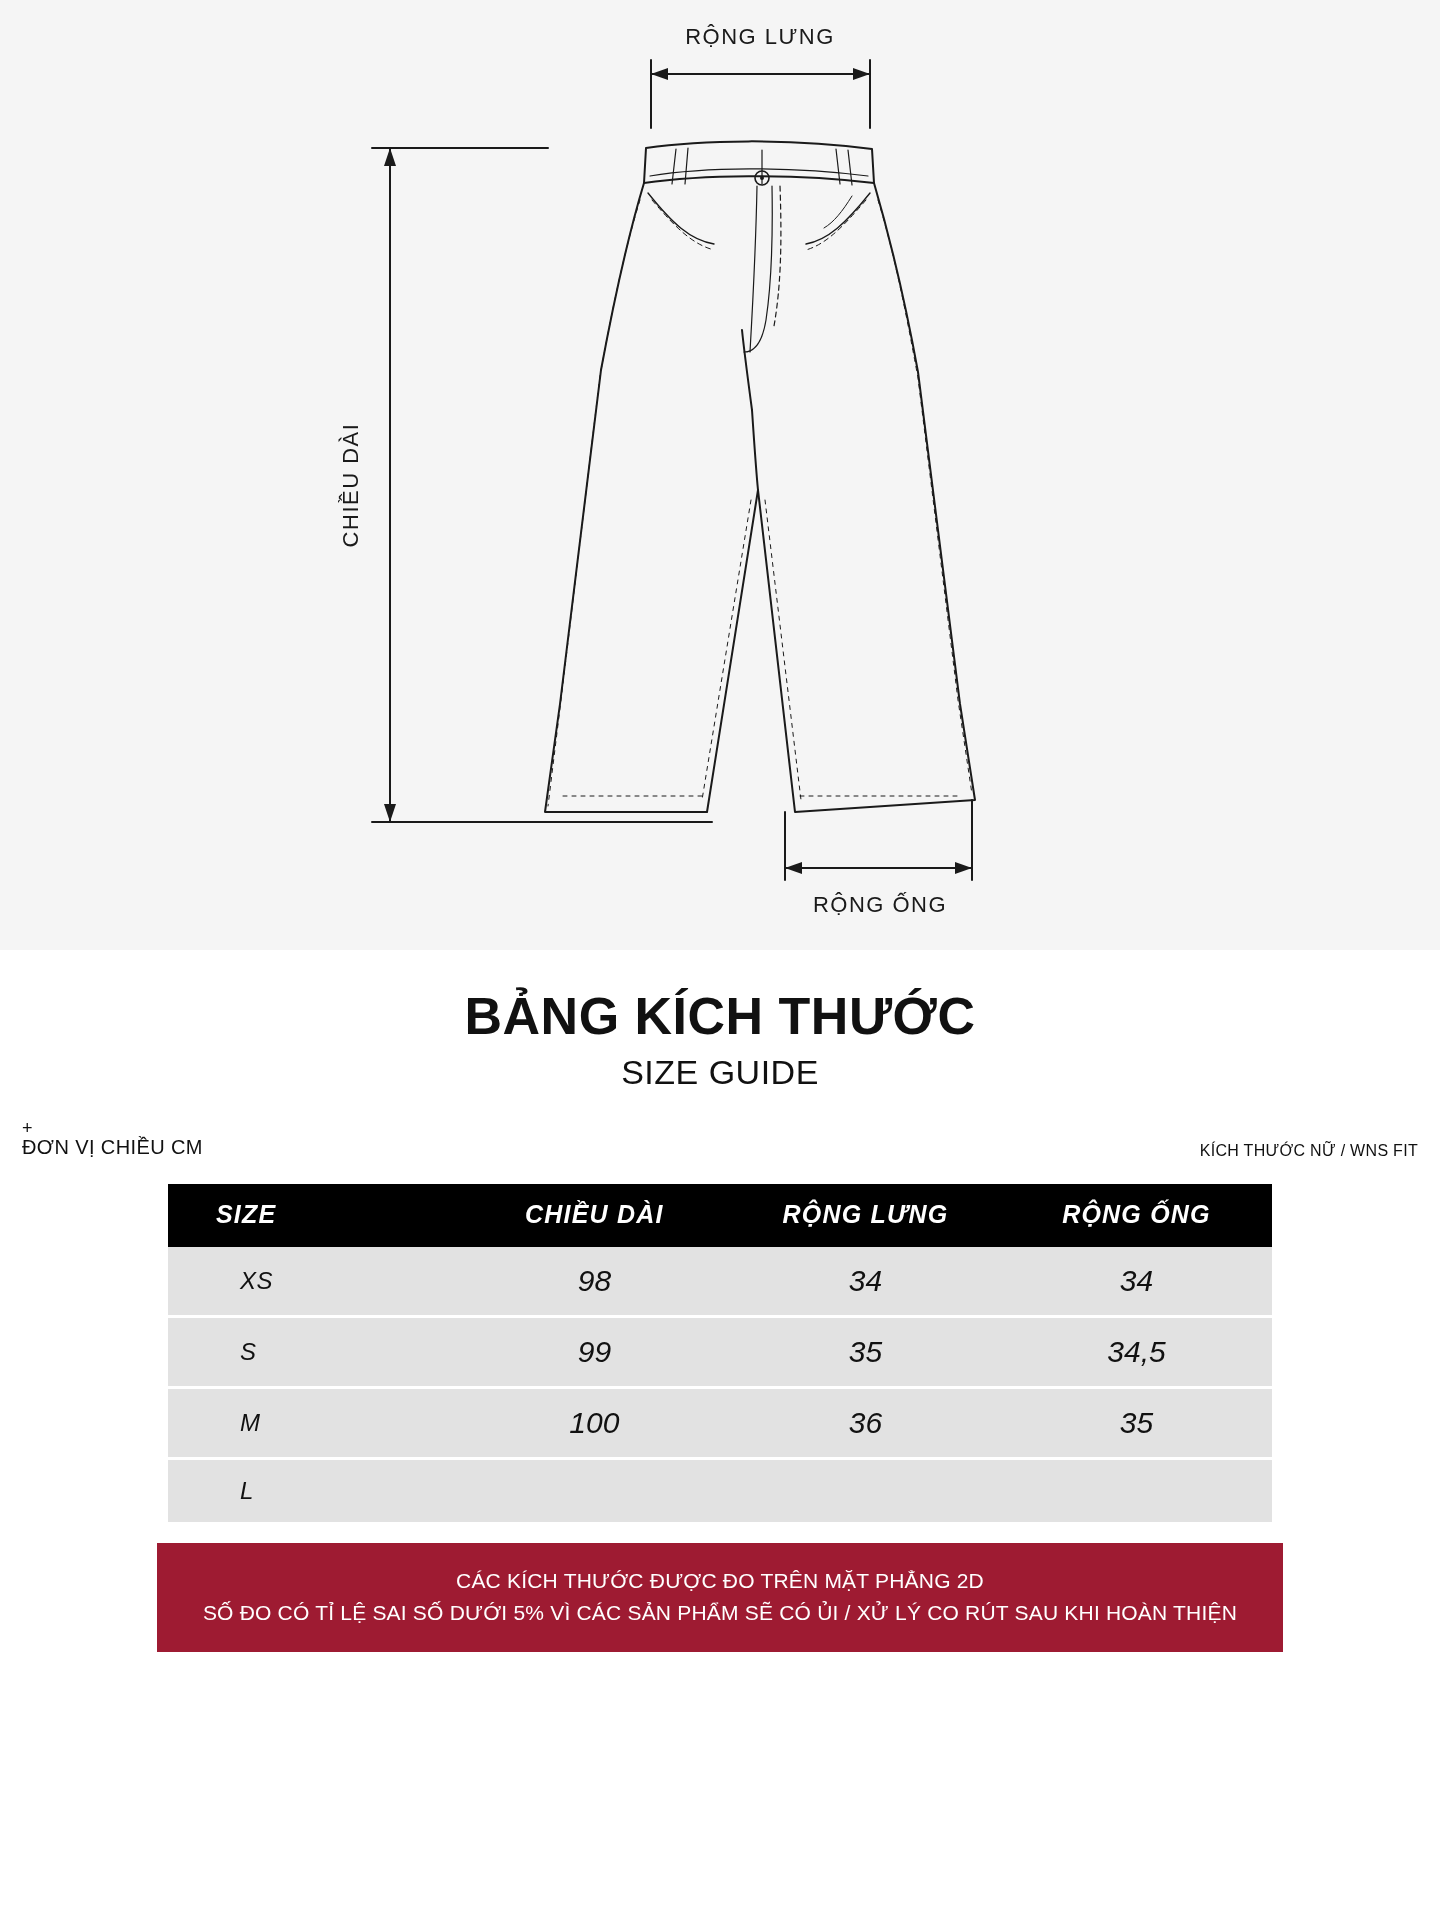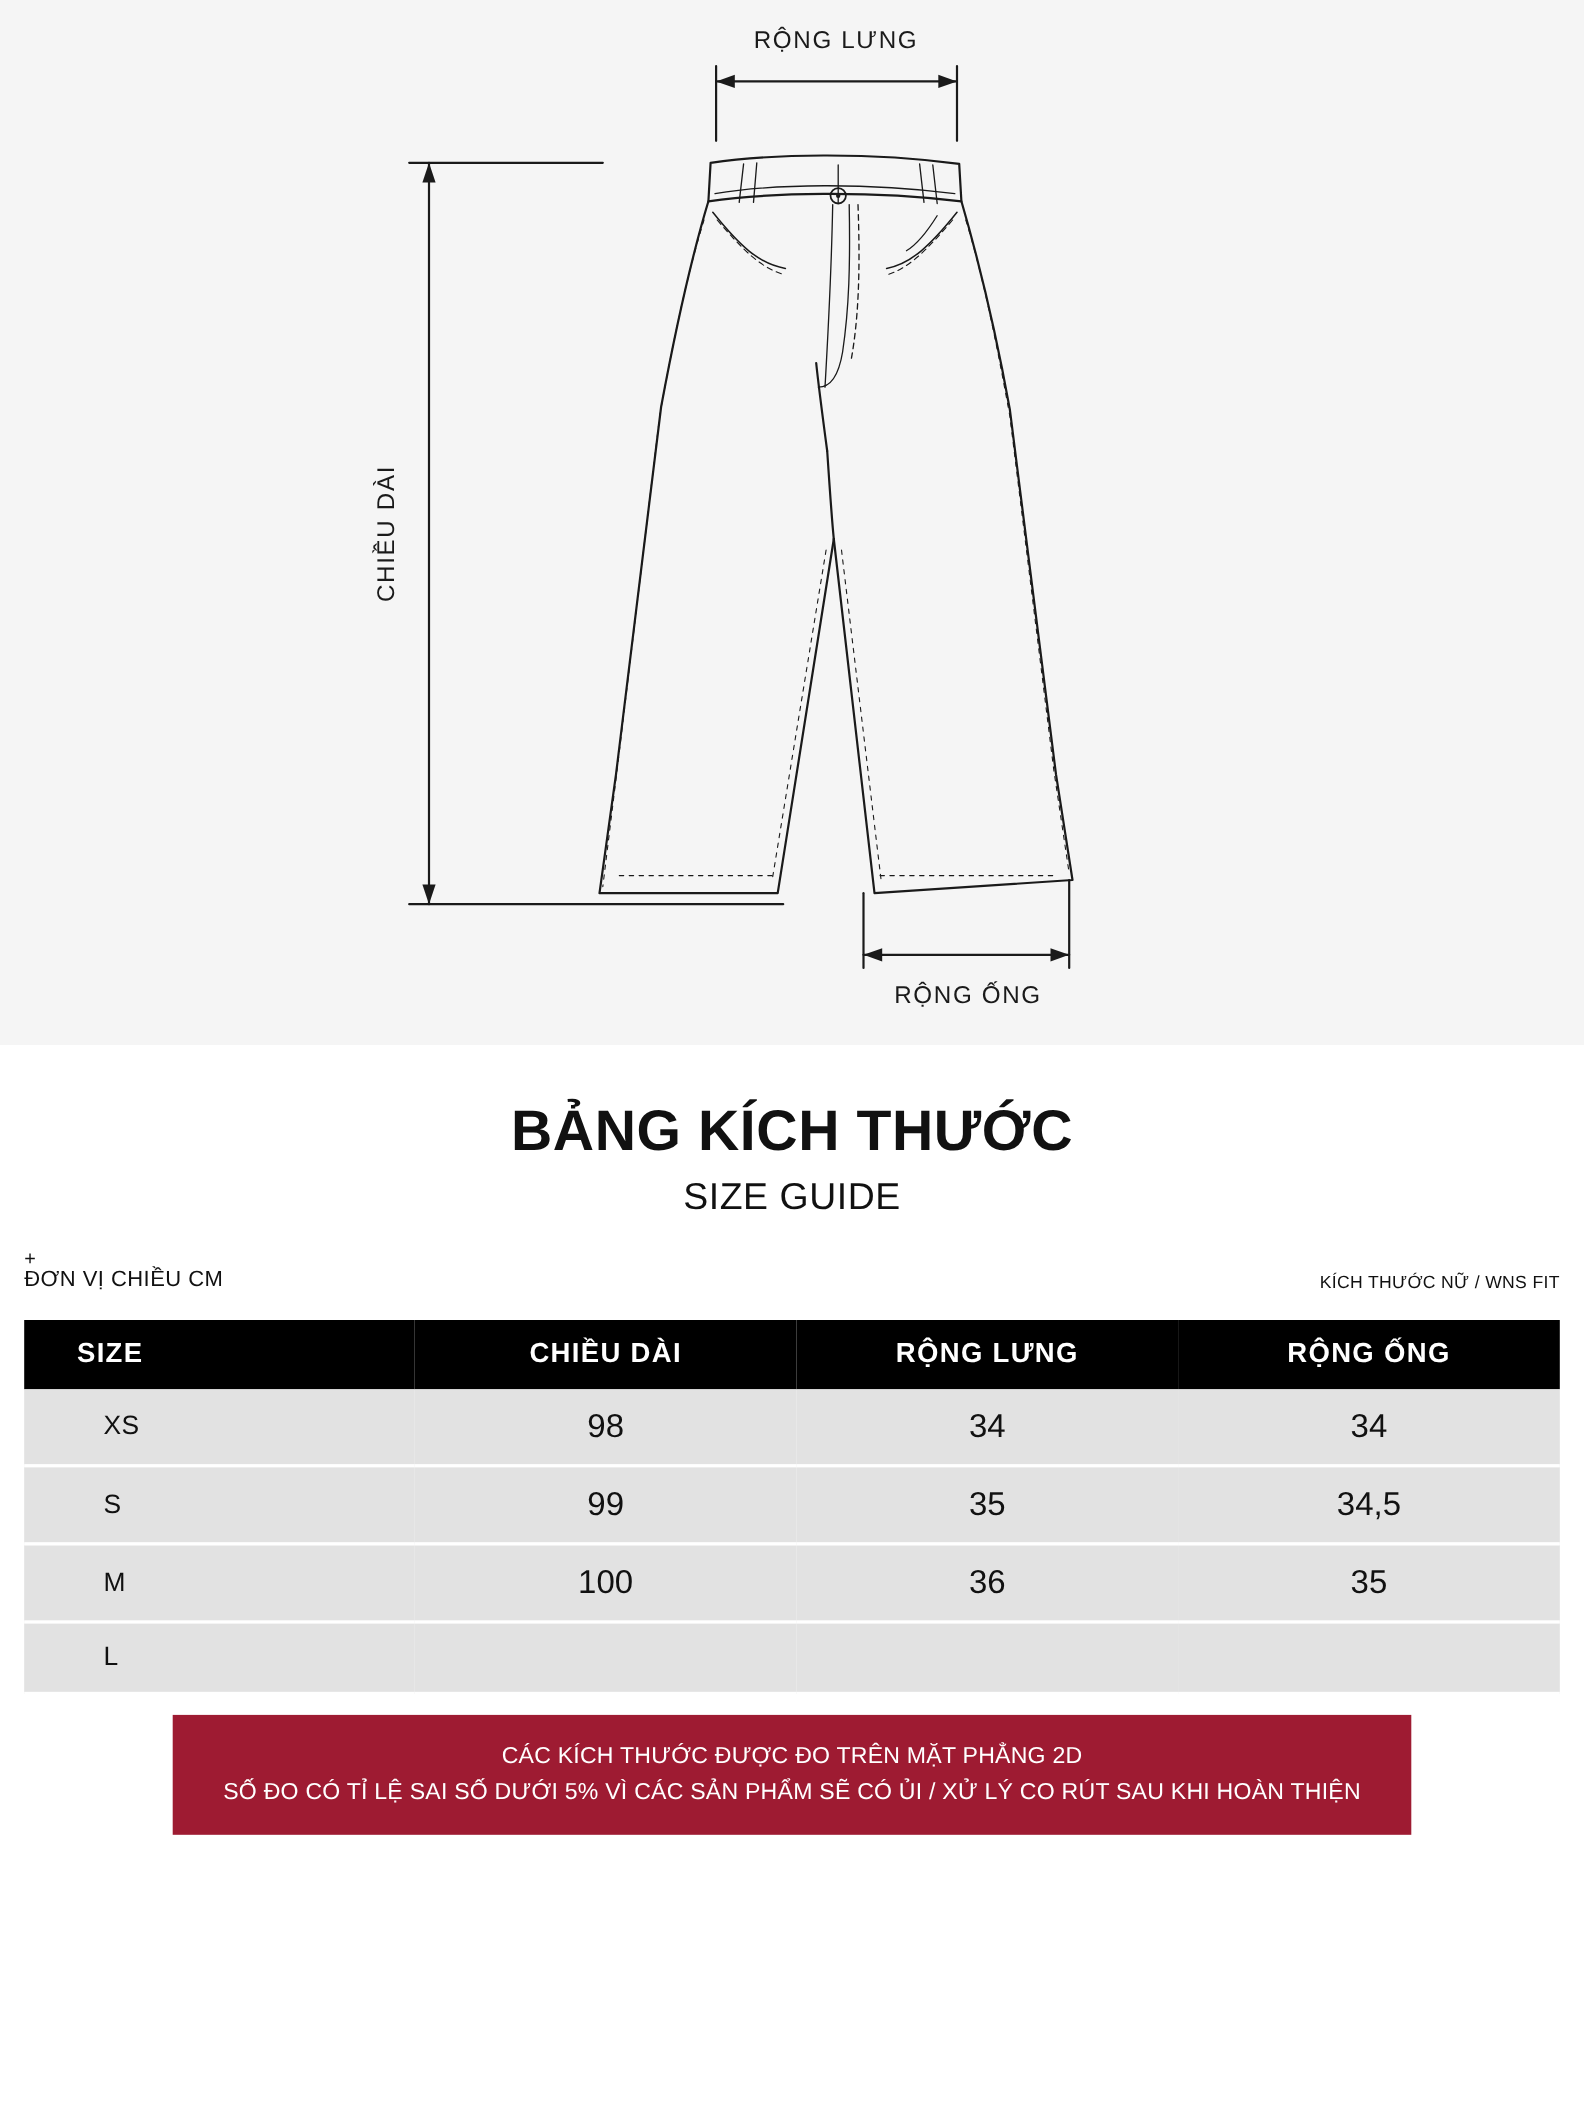--- a/index.html
+++ b/index.html
@@ -33,21 +33,21 @@
   .title-block {
     width: 1440px;
     text-align: center;
     padding-top: 38px;
   }
   .title-main {
     font-size: 52px;
     font-weight: bold;
     letter-spacing: 0.5px;
     line-height: 1.1;
-    margin: 12px;
+    margin: 0;
   }
   .title-sub {
     font-size: 34px;
     font-weight: normal;
     letter-spacing: 0.5px;
     margin: 8px 0 0 0;
     text-align: center;
   }
 
   
@@ -74,24 +74,25 @@
   .meta-right {
     position: absolute;
     right: 22px;
     top: 22px;
     font-size: 16px;
     letter-spacing: 0.3px;
   }
 
   
   .size-table {
-    width: 1396px;
+    width: 1104px;
     margin: 8px auto 0 auto;
     border-collapse: collapse;
     table-layout: fixed;
+    font-style: italic;
   }
   .size-table thead th {
     background: #000000;
     color: #ffffff;
     font-size: 25px;
     font-weight: bold;
     letter-spacing: 1.2px;
     padding: 16px 0 18px 0;
     text-align: center;
   }

